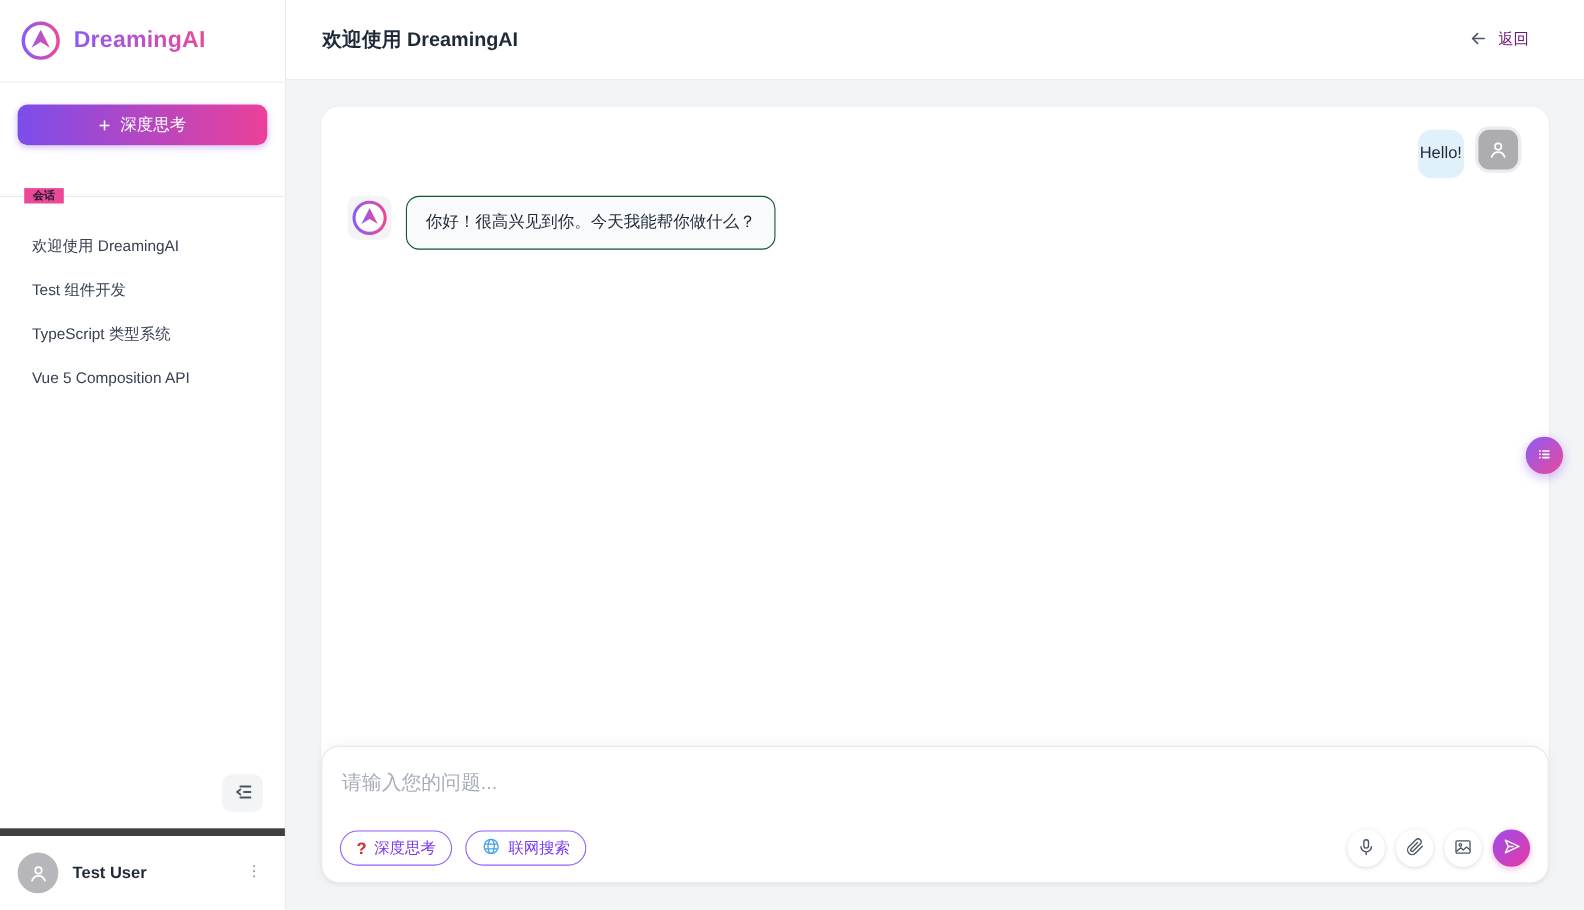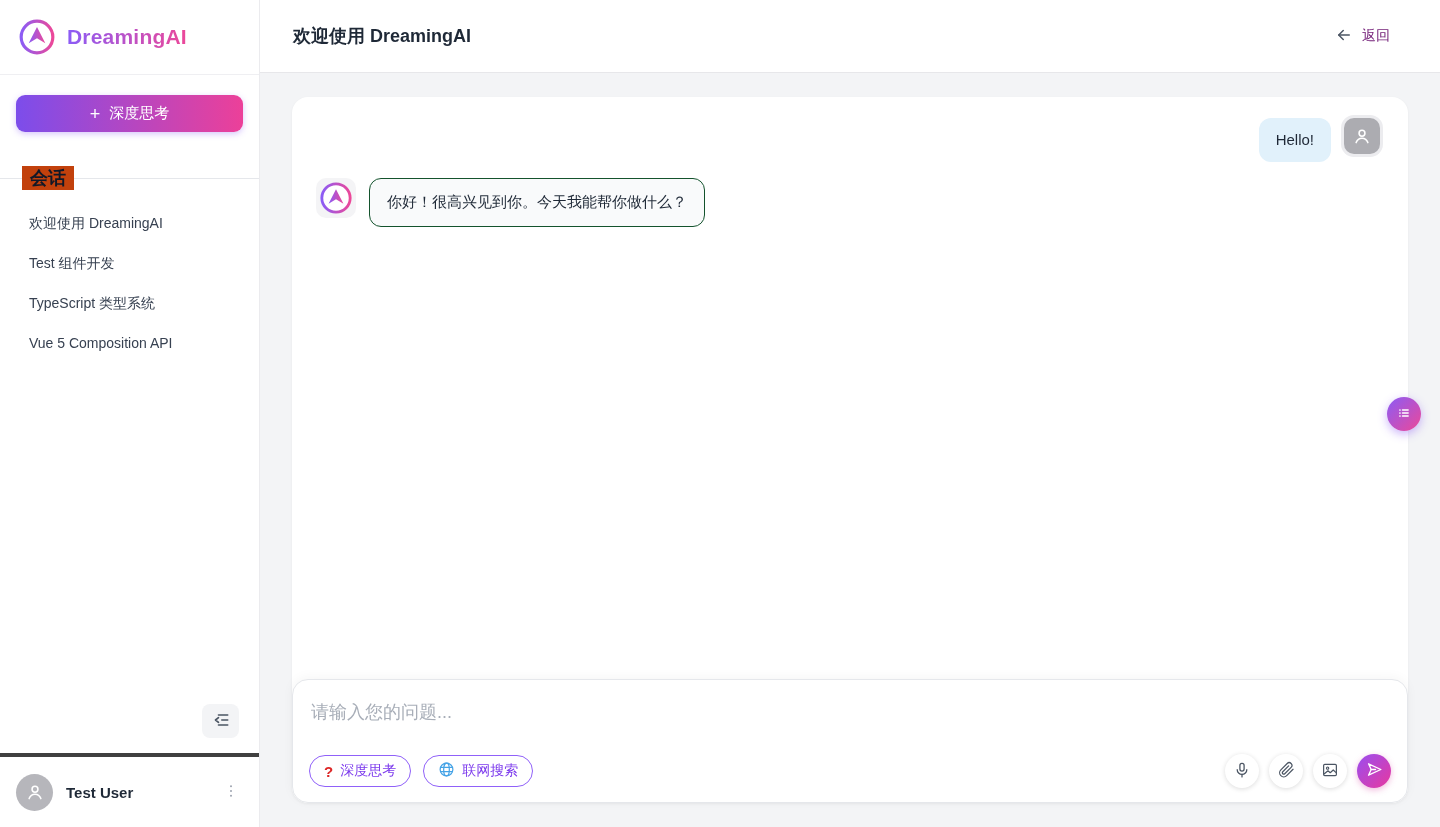--- a/index.html
+++ b/index.html
@@ -40,37 +40,37 @@
   .section-divider {
     position: relative; margin-top: 36px; height: 20px;
     display: flex; align-items: center;
   }
   .section-divider::before {
     content: ""; position: absolute; left: 0; right: 0; top: 50%;
     border-top: 1px solid #e5e7eb;
   }
   .section-divider span {
     position: relative; margin-left: 22px; padding: 0 8px;
-    background: #c2410c; font-size: 18px; font-weight: bold; color: #111827;
+    background: #ec4899; font-size: 10px; font-weight: bold; color: #111827;
   }
   .conv-list { list-style: none; margin: 16px 0 0 0; padding: 0 16px; }
   .conv-item {
     padding: 11px 13px; font-size: 14px; color: #374151;
     border-radius: 8px; cursor: pointer; white-space: nowrap;
     overflow: hidden; text-overflow: ellipsis;
   }
   .sidebar-spacer { flex: 1; }
   .collapse-row { display: flex; justify-content: flex-end; padding: 0 20px 15px 0; }
   .collapse-btn {
     width: 37px; height: 34px; border: none; border-radius: 8px;
     background: #f3f4f6; cursor: pointer;
     display: flex; align-items: center; justify-content: center;
   }
   .user-row {
-    border-top: 4px solid #404040; height: 74px;
+    border-top: 7px solid #404040; height: 74px;
     display: flex; align-items: center; gap: 13px; padding: 0 16px;
   }
   .user-avatar {
     width: 37px; height: 37px; border-radius: 50%;
     background: #b6b6bb; display: flex; align-items: center; justify-content: center;
     flex: none;
   }
   .user-name { flex: 1; font-size: 15px; font-weight: 600; color: #1f2937; }
   .dots-btn {
     border: none; background: transparent; cursor: pointer;
@@ -97,21 +97,21 @@
     box-shadow: 0 1px 3px rgba(0,0,0,.05);
     display: flex; flex-direction: column; overflow: visible;
   }
   .messages {
     flex: 1; padding: 21px 26px 0 24px;
     display: flex; flex-direction: column; gap: 16px; overflow: hidden;
   }
   .msg-row { display: flex; align-items: flex-start; gap: 13px; }
   .msg-row.user { justify-content: flex-end; }
   .bubble {
-    max-width: 640px; border-radius: 12px; padding: 12px 17px;
+    max-width: 640px; border-radius: 12px; padding: 12px 2px;
     font-size: 15px; line-height: 1.35; color: #1f2937;
   }
   .bubble.user-bubble { background: #e1f1fb; }
   .bubble.ai-bubble { background: #f9fafb; border: 1px solid #14532d; padding: 13px 17px; }
   .msg-avatar-user {
     width: 36px; height: 36px; border-radius: 10px; background: #acacb1;
     box-shadow: 0 0 0 3px #ececef;
     display: flex; align-items: center; justify-content: center; flex: none;
     margin-right: 2px;
   }

